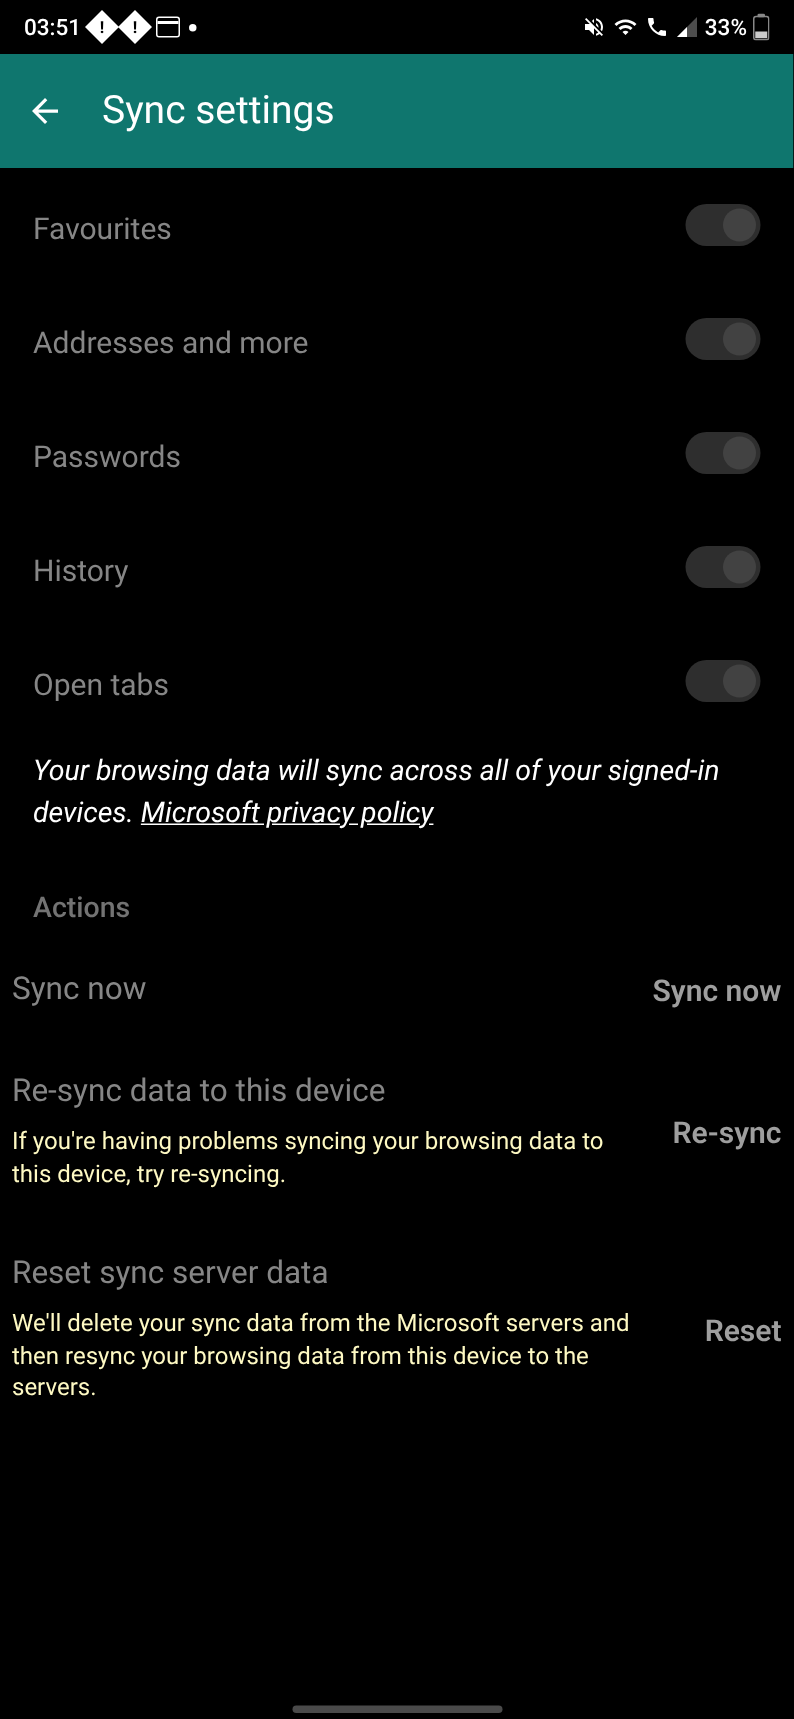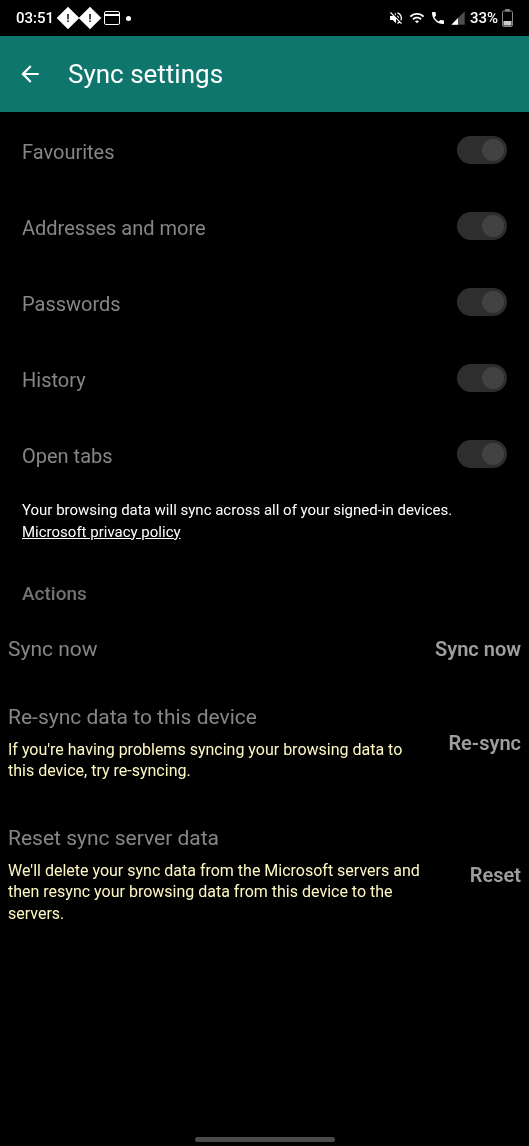--- a/index.html
+++ b/index.html
@@ -125,23 +125,24 @@
       position: absolute;
       width: 22px;
       height: 22px;
       background: #424242;
       border-radius: 50%;
       top: 3px;
       right: 3px;
     }
     .info-text {
       padding: 8px 22px 16px;
-      font-size: 15px;
+      font-size: 19px;
       line-height: 1.45;
       color: #fff;
+      font-style: italic;
     }
     .info-link {
       color: #fff;
       text-decoration: underline;
     }
     .section-header {
       padding: 22px 22px 10px;
       font-size: 19px;
       font-weight: 500;
       color: #737373;

